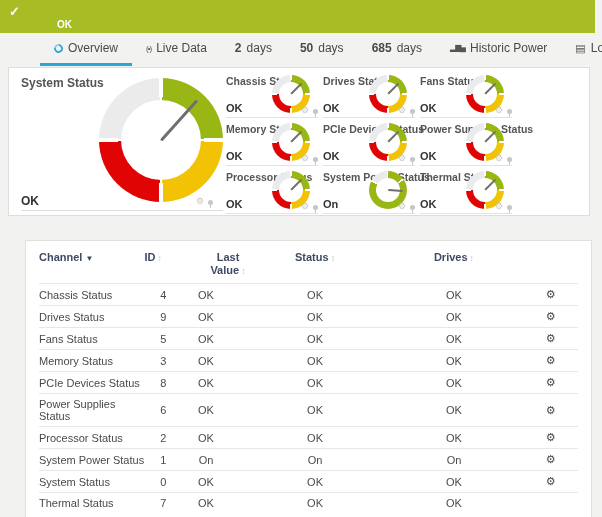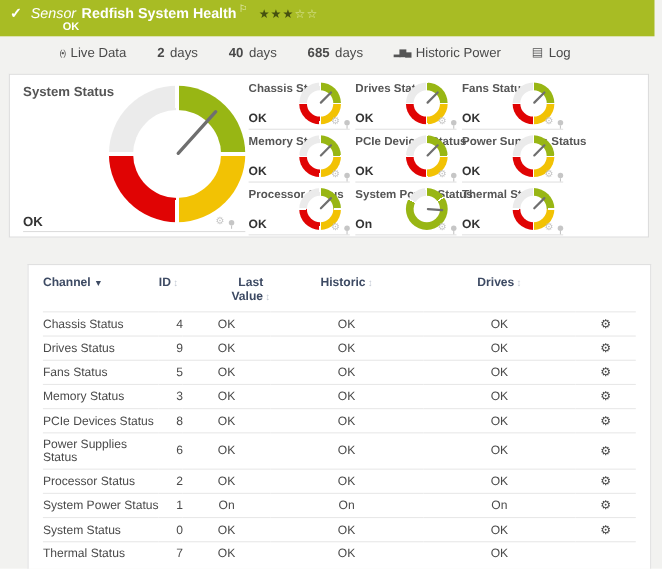--- a/index.html
+++ b/index.html
@@ -95,37 +95,38 @@
   td.cell-gear{text-align:center;}
   .row-gear-icon{font-size:11px;color:#4a4a4a;cursor:pointer;}
 </style>
 </head>
 <body>
 
 <div class="page">
 
   <header class="statusbar">
     <span class="check-icon">✓</span>
-    <div class="title-line">
-      <span class="sensor-kind">Sensor</span><span class="sensor-title">Redfish System Health</span><span class="flag-icon">⚐</span><span class="stars"><span class="full">★★★</span><span class="empty">☆☆</span></span>
-    </div>
     <div class="status-line">OK</div>
   </header>
 
   <nav class="tabs">
+    <div class="tab active">
+      <span class="overview-icon"></span>
+      <span>Overview</span>
+    </div>
     <div class="tab">
       <span class="live-icon">(•)</span>
       <span>Live Data</span>
     </div>
     <div class="tab">
       <span class="num">2</span>
       <span>days</span>
     </div>
     <div class="tab">
-      <span class="num">40</span>
+      <span class="num">50</span>
       <span>days</span>
     </div>
     <div class="tab">
       <span class="num">685</span>
       <span>days</span>
     </div>
     <div class="tab">
       <span class="historic-icon">▂▆▄</span>
       <span>Historic Power</span>
     </div>
@@ -266,21 +267,21 @@
           <col style="width:74px">
         <col style="width:140px">
           <col style="width:140px">
           <col style="width:55px">
       </colgroup>
       <thead>
         <tr>
           <th class="col-channel"><span>Channel</span><span class="sort-active-icon">▼</span></th>
           <th class="col-id"><span>ID</span><span class="sort-icon">↕</span></th>
           <th class="col-last"><span class="lv-wrap"><span>Last Value</span><span class="sort-icon">↕</span></span></th>
-          <th class="col-min"><span>Historic</span><span class="sort-icon">↕</span></th>
+          <th class="col-min"><span>Status</span><span class="sort-icon">↕</span></th>
           <th class="col-max"><span>Drives</span><span class="sort-icon">↕</span></th>
           <th class="col-gear"></th>
         </tr>
       </thead>
       <tbody id="table-rows">
   <tr>
     <td class="cell-channel">Chassis Status</td>
     <td class="cell-id">4</td>
     <td class="cell-last">OK</td>
     <td class="cell-min">OK</td>

